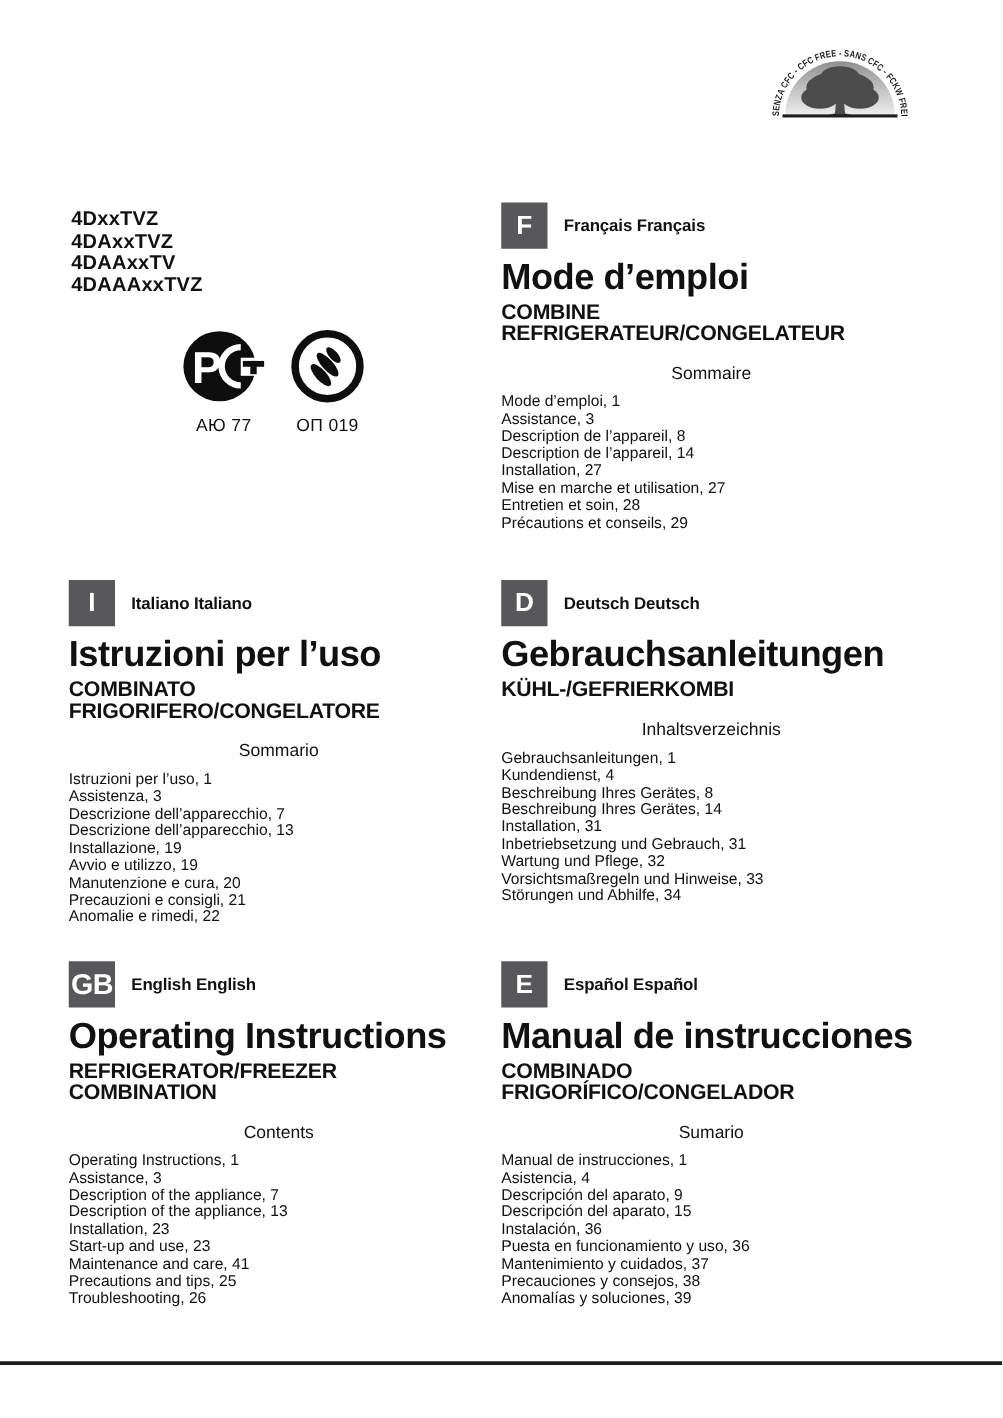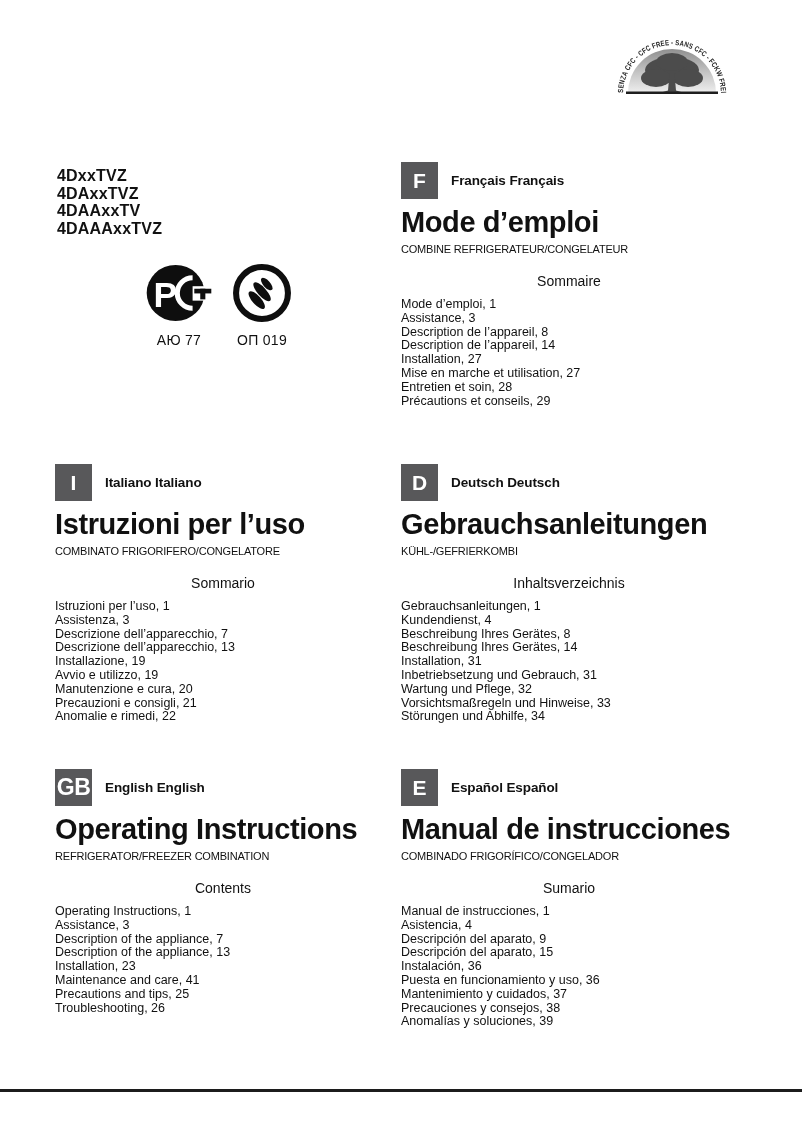--- a/index.html
+++ b/index.html
@@ -32,21 +32,21 @@
 
   .sec-head { display:flex; align-items:center; height:37px; }
   .badge { width:37px; height:37px; background:#58585a; color:#fff;
            display:flex; align-items:center; justify-content:center;
            font-weight:bold; font-size:21px; flex:0 0 auto; }
   .badge.small { font-size:23px; letter-spacing:-0.5px; }
   .lang { margin-left:13px; font-size:13.5px; font-weight:bold; letter-spacing:-0.1px; }
 
   .sec-title { margin:9px 0 0 0; font-size:29px; font-weight:bold;
                letter-spacing:-0.4px; line-height:28px; }
-  .sec-sub   { margin:5px 0 0 0; font-size:11px; font-weight:normal; letter-spacing:-0.2px; line-height:17px; }
+  .sec-sub   { margin:5px 0 0 0; font-size:17px; font-weight:bold; letter-spacing:-0.2px; line-height:17px; }
   .toc-title { margin-top:15px; font-size:14px; font-weight:normal; text-align:center; }
   .toc { margin:9px 0 0 0; padding:0; list-style:none;
          font-size:12.5px; line-height:13.8px; letter-spacing:0; }
 
   .footer-rule { position:absolute; left:0; top:1089px; width:802px; height:3px; background:#1c1c1c; }
 </style>
 </head>
 <body>
 
 <div class="page">
@@ -177,20 +177,21 @@
     </div>
     <h1 class="sec-title">Operating Instructions</h1>
     <h2 class="sec-sub">REFRIGERATOR/FREEZER COMBINATION</h2>
     <div class="toc-title">Contents</div>
     <ul class="toc">
       <li>Operating Instructions, 1</li>
       <li>Assistance, 3</li>
       <li>Description of the appliance, 7</li>
       <li>Description of the appliance, 13</li>
       <li>Installation, 23</li>
+      <li>Start-up and use, 23</li>
       <li>Maintenance and care, 41</li>
       <li>Precautions and tips, 25</li>
       <li>Troubleshooting, 26</li>
     </ul>
   </section>
 
   <section class="section pos-e">
     <div class="sec-head">
       <div class="badge">E</div>
       <div class="lang">Español Español</div>

